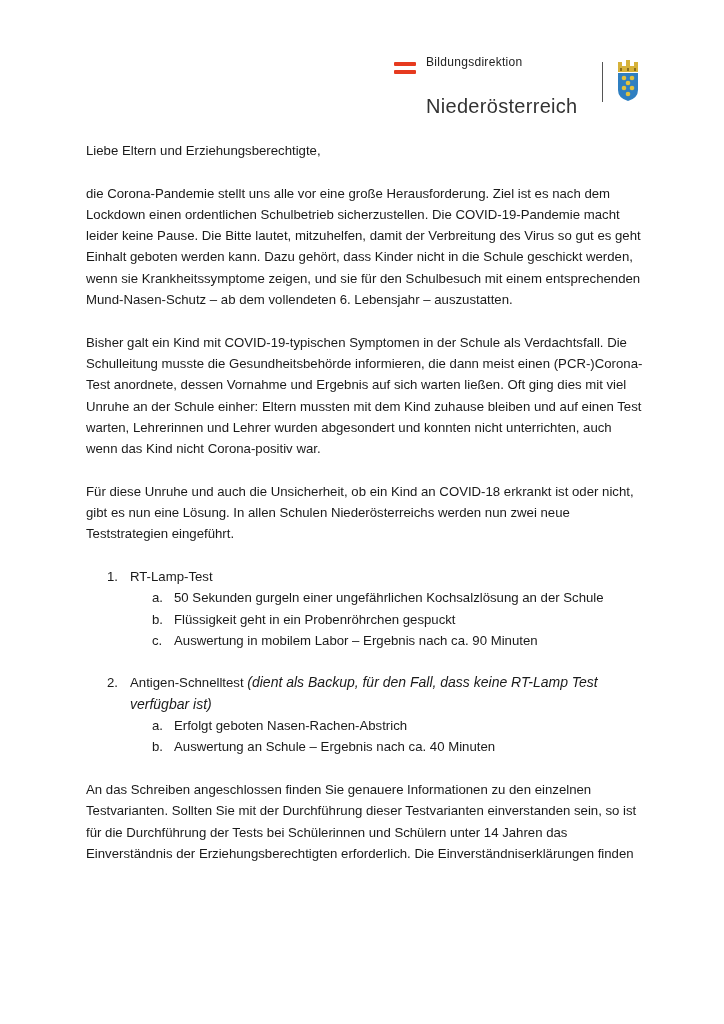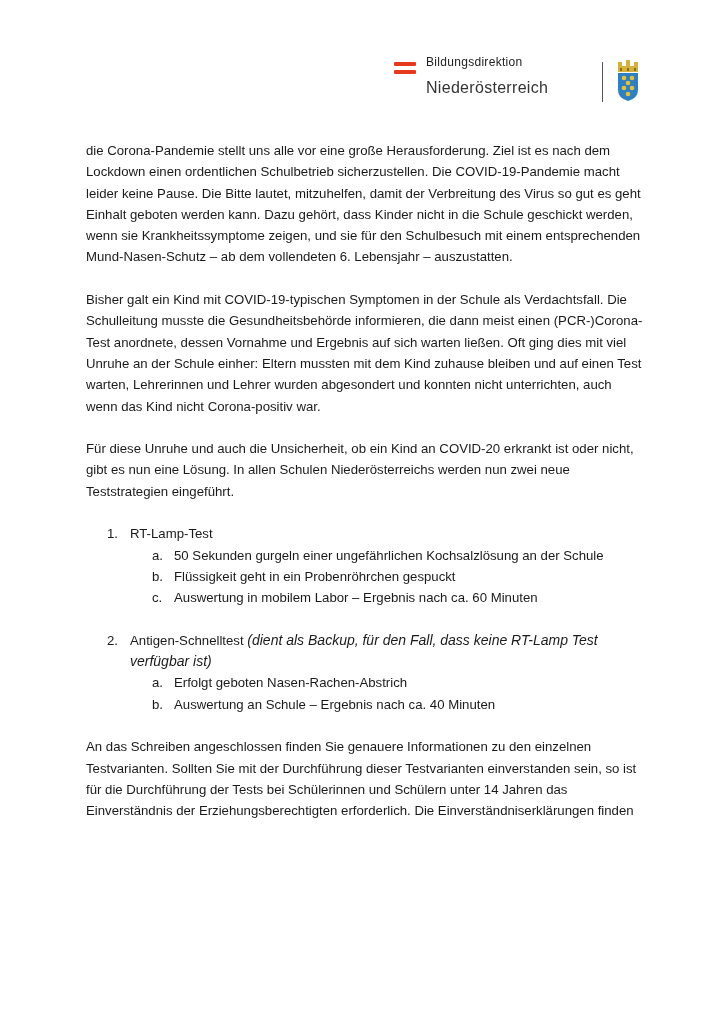--- a/index.html
+++ b/index.html
@@ -44,22 +44,22 @@
       left: 34px;
       top: -3px;
       font-size: 12px;
       letter-spacing: 0.3px;
       color: #222;
       white-space: nowrap;
     }
     .brand-line2 {
       position: absolute;
       left: 34px;
-      top: 21px;
-      font-size: 16px;
+      top: 37px;
+      font-size: 20px;
       letter-spacing: 0.3px;
       color: #333;
       white-space: nowrap;
     }
     .brand-divider {
       position: absolute;
       left: 210px;
       top: 4px;
       width: 1px;
       height: 40px;
@@ -150,41 +150,42 @@
     <circle cx="8" cy="18" r="2.3" fill="#e3c23d"></circle>
     <circle cx="16" cy="18" r="2.3" fill="#e3c23d"></circle>
     <circle cx="12" cy="23" r="2.3" fill="#e3c23d"></circle>
     <circle cx="8" cy="28" r="2.3" fill="#e3c23d"></circle>
     <circle cx="16" cy="28" r="2.3" fill="#e3c23d"></circle>
     <circle cx="12" cy="34" r="2.3" fill="#e3c23d"></circle>
   </svg>
 </div>
 
 <div class="letter">
+  <p class="salutation">Liebe Eltern und Erziehungsberechtigte,</p>
 
   <p>die Corona-Pandemie stellt uns alle vor eine große Herausforderung. Ziel ist es nach dem Lockdown einen ordentlichen Schulbetrieb sicherzustellen. Die COVID-19-Pandemie macht leider keine Pause. Die Bitte lautet, mitzuhelfen, damit der Verbreitung des Virus so gut es geht Einhalt geboten werden kann. Dazu gehört, dass Kinder nicht in die Schule geschickt werden, wenn sie Krankheitssymptome zeigen, und sie für den Schulbesuch mit einem entsprechenden Mund-Nasen-Schutz – ab dem vollendeten 6. Lebensjahr – auszustatten.</p>
   <p>Bisher galt ein Kind mit COVID-19-typischen Symptomen in der Schule als Verdachtsfall. Die Schulleitung musste die Gesundheitsbehörde informieren, die dann meist einen (PCR-)Corona-Test anordnete, dessen Vornahme und Ergebnis auf sich warten ließen. Oft ging dies mit viel Unruhe an der Schule einher: Eltern mussten mit dem Kind zuhause bleiben und auf einen Test warten, Lehrerinnen und Lehrer wurden abgesondert und konnten nicht unterrichten, auch wenn das Kind nicht Corona-positiv war.</p>
-  <p>Für diese Unruhe und auch die Unsicherheit, ob ein Kind an COVID-20 erkrankt ist oder nicht, gibt es nun eine Lösung. In allen Schulen Niederösterreichs werden nun zwei neue Teststrategien eingeführt.</p>
+  <p>Für diese Unruhe und auch die Unsicherheit, ob ein Kind an COVID-18 erkrankt ist oder nicht, gibt es nun eine Lösung. In allen Schulen Niederösterreichs werden nun zwei neue Teststrategien eingeführt.</p>
 
   <ul class="list-main">
     <li>
       <span class="num">1.</span>
       <span>RT-Lamp-Test</span>
       <ul class="list-sub">
         <li>
           <span class="letter-mark">a.</span>
           <span>50 Sekunden gurgeln einer ungefährlichen Kochsalzlösung an der Schule</span>
         </li>
         <li>
           <span class="letter-mark">b.</span>
           <span>Flüssigkeit geht in ein Probenröhrchen gespuckt</span>
         </li>
         <li>
           <span class="letter-mark">c.</span>
-          <span>Auswertung in mobilem Labor – Ergebnis nach ca. 60 Minuten</span>
+          <span>Auswertung in mobilem Labor – Ergebnis nach ca. 90 Minuten</span>
         </li>
       </ul>
       <div class="spacer"></div>
     </li>
     <li>
       <span class="num">2.</span>
       <span>Antigen-Schnelltest</span>
       <span class="note-italic">(dient als Backup, für den Fall, dass keine RT-Lamp Test verfügbar ist)</span>
       <ul class="list-sub">
         <li>

